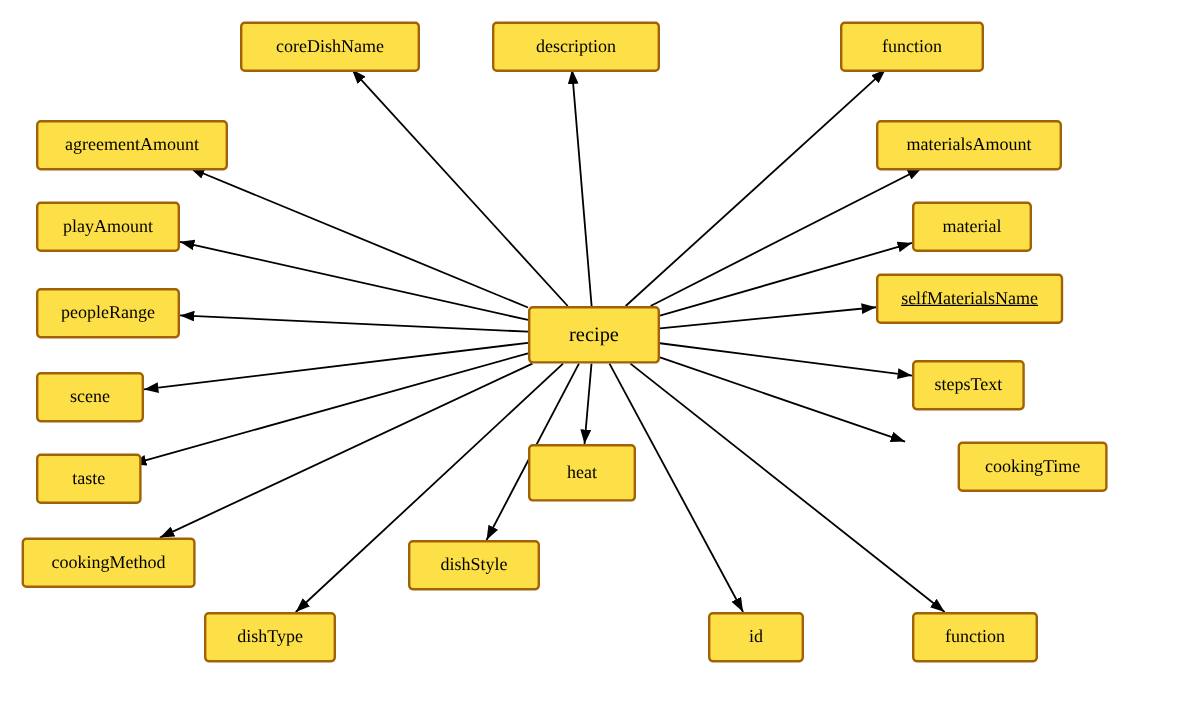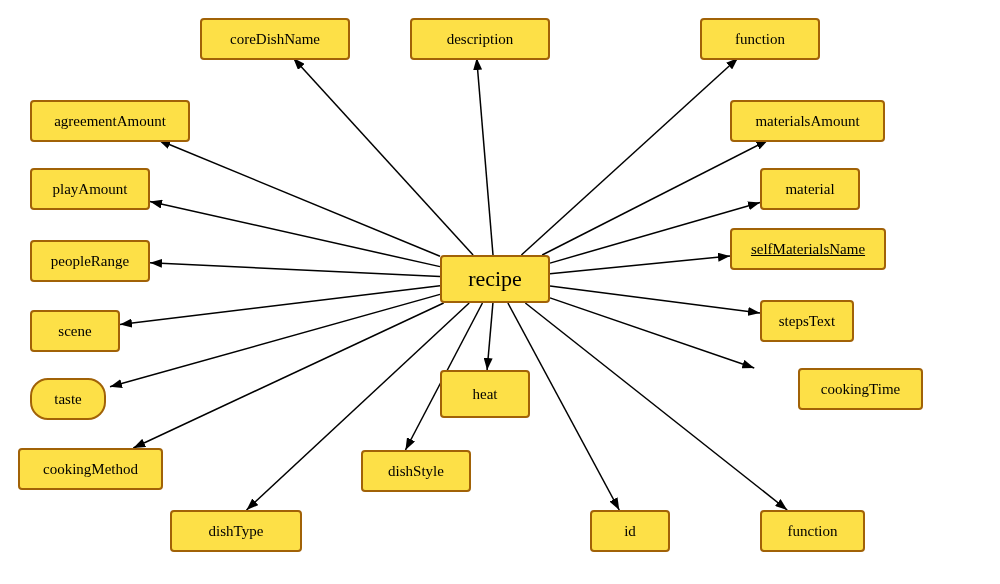--- a/index.html
+++ b/index.html
@@ -29,21 +29,21 @@
       background: #fde047;
       display: flex;
       align-items: center;
       justify-content: center;
       font-size: 15px;
       font-family: 'Times New Roman', Times, serif;
       white-space: nowrap;
       padding: 19px 10px;
     }
     .node.center {
-      font-size: 22px;
+      font-size: 17px;
       font-weight: normal;
     }
   </style>
 </head>
 <body>
 
 <div id="diagram">
   <svg id="arrows">
     <defs>
       <marker id="arrowhead" markerWidth="8" markerHeight="6" refX="8" refY="3" orient="auto">
@@ -76,21 +76,21 @@
     <div class="node" style="left: 410px; top: 18px; width: 140px; height: 40px;">description</div>
     <div class="node" style="left: 700px; top: 18px; width: 120px; height: 40px;">function</div>
     <div class="node" style="left: 30px; top: 100px; width: 160px; height: 40px;">agreementAmount</div>
     <div class="node" style="left: 730px; top: 100px; width: 155px; height: 40px;">materialsAmount</div>
     <div class="node" style="left: 30px; top: 168px; width: 120px; height: 40px;">playAmount</div>
     <div class="node" style="left: 760px; top: 168px; width: 100px; height: 24px;">material</div>
     <div class="node" style="left: 30px; top: 240px; width: 120px; height: 40px;">peopleRange</div>
     <div class="node" style="left: 730px; top: 228px; width: 156px; height: 40px; text-decoration: underline;">selfMaterialsName</div>
     <div class="node" style="left: 30px; top: 310px; width: 90px; height: 40px;">scene</div>
     <div class="node" style="left: 760px; top: 300px; width: 94px; height: 40px;">stepsText</div>
-    <div class="node" style="left: 30px; top: 378px; width: 76px; height: 40px; border-radius: 18px;">taste</div>
+    <div class="node" style="left: 30px; top: 378px; width: 88px; height: 40px;">taste</div>
     <div class="node" style="left: 750px; top: 368px; width: 125px; height: 40px; margin-left: 48px;">cookingTime</div>
     <div class="node" style="left: 18px; top: 448px; width: 145px; height: 40px;">cookingMethod</div>
     <div class="node" style="left: 440px; top: 370px; width: 90px; height: 48px;">heat</div>
-    <div class="node" style="left: 340px; top: 450px; width: 110px; height: 40px; margin-left: 21px;">dishStyle</div>
-    <div class="node" style="left: 170px; top: 510px; width: 132px; height: 40px;">dishType</div>
+    <div class="node" style="left: 340px; top: 450px; width: 110px; height: 40px;">dishStyle</div>
+    <div class="node" style="left: 170px; top: 510px; width: 110px; height: 40px;">dishType</div>
     <div class="node" style="left: 590px; top: 510px; width: 80px; height: 40px;">id</div>
     <div class="node" style="left: 760px; top: 510px; width: 105px; height: 40px;">function</div>
   </div>
 
 </body></html>

